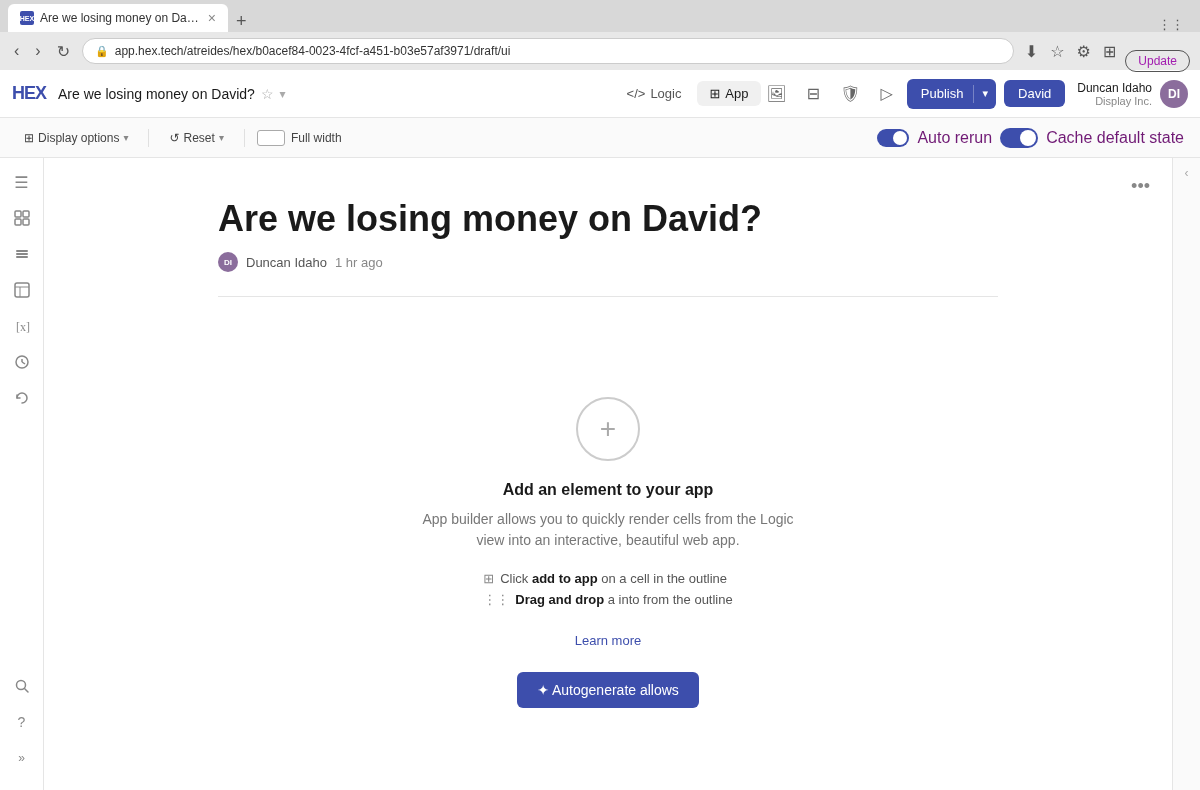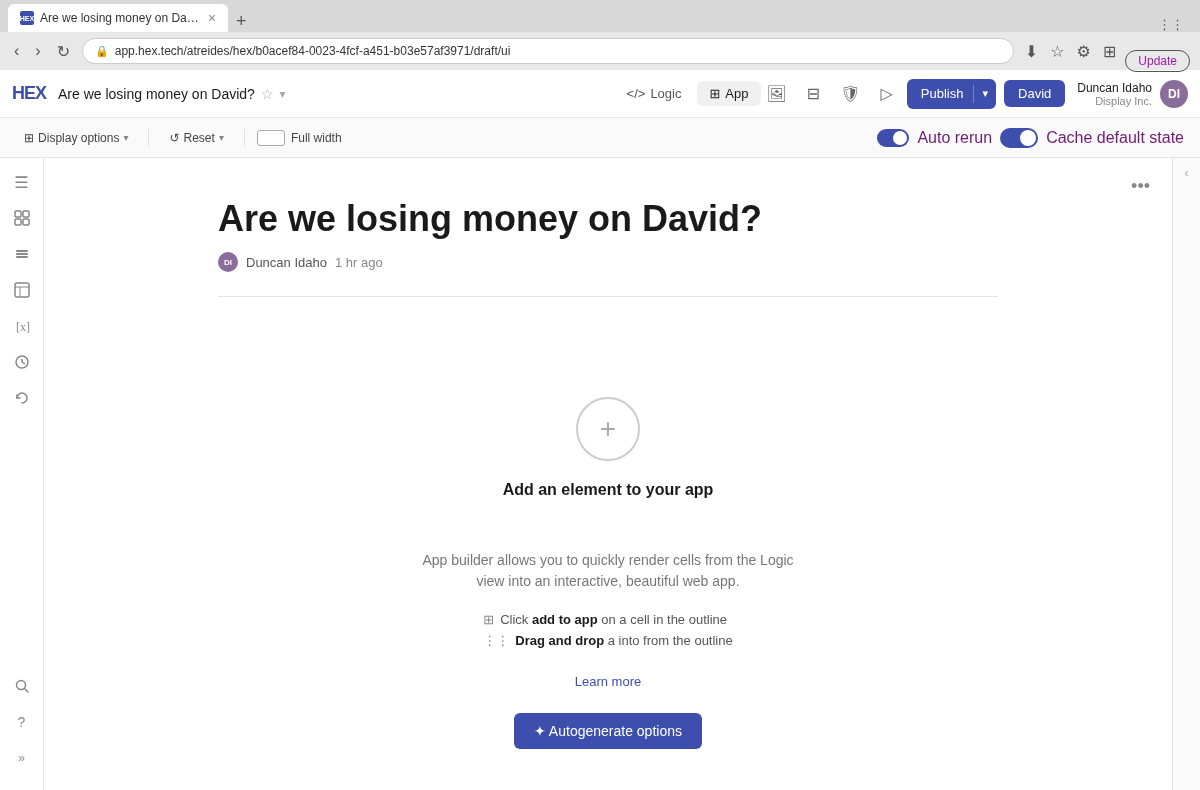--- a/index.html
+++ b/index.html
@@ -71,21 +71,21 @@
     .content-inner { max-width: 900px; margin: 0 auto; padding: 40px 60px; }
     .doc-header { margin-bottom: 24px; }
     .doc-main-title { font-size: 36px; font-weight: 700; color: #1a1a1a; margin-bottom: 12px; }
     .doc-meta { display: flex; align-items: center; gap: 8px; color: #888; font-size: 13px; }
     .doc-author-avatar { width: 20px; height: 20px; border-radius: 50%; background: #8b6d9c; display: flex; align-items: center; justify-content: center; color: white; font-size: 8px; font-weight: bold; flex-shrink: 0; }
     .doc-author { color: #555; }
     .doc-divider { border: none; border-top: 1px solid #e5e5e5; margin: 8px 0 40px 0; }
     .empty-state { display: flex; flex-direction: column; align-items: center; justify-content: center; padding: 60px 20px; text-align: center; }
     .add-btn-circle { width: 64px; height: 64px; border-radius: 50%; border: 2px solid #ccc; display: flex; align-items: center; justify-content: center; color: #aaa; font-size: 28px; margin-bottom: 20px; cursor: pointer; }
     .empty-title { font-size: 16px; font-weight: 600; color: #1a1a1a; margin-bottom: 10px; }
-    .empty-desc { font-size: 14px; color: #777; max-width: 400px; margin-bottom: 20px; line-height: 1.5; margin-top: 41px; }
+    .empty-desc { font-size: 14px; color: #777; max-width: 400px; margin-bottom: 20px; line-height: 1.5; }
     .empty-instructions { font-size: 13px; color: #555; text-align: left; margin-bottom: 20px; }
     .empty-instructions p { margin-bottom: 6px; display: flex; align-items: flex-start; gap: 6px; }
     .instr-icon { color: #888; flex-shrink: 0; }
     .learn-more-link { color: #3d4eac; font-size: 13px; text-decoration: none; cursor: pointer; margin-bottom: 24px; display: block; }
     .autogenerate-btn { background: #3d4eac; color: white; border: none; border-radius: 6px; padding: 10px 20px; font-size: 14px; font-weight: 500; cursor: pointer; display: flex; align-items: center; gap: 8px; }
     .more-btn { position: absolute; top: 16px; right: 16px; background: none; border: none; cursor: pointer; color: #888; font-size: 18px; border-radius: 4px; padding: 2px 6px; }
 
     
     .right-panel { width: 28px; background: #fafafa; border-left: 1px solid #e5e5e5; display: flex; flex-direction: column; align-items: center; padding: 4px 0; }
     .right-panel-toggle { color: #aaa; font-size: 12px; cursor: pointer; padding: 4px; }
@@ -280,21 +280,21 @@
             </span>
           </p>
           <p>
             <span class="instr-icon">⋮⋮</span>
             <span>
               <span class="keyword-bold">Drag and drop</span><span> a into from the outline</span>
             </span>
           </p>
         </div>
         <a class="learn-more-link">Learn more</a>
-        <button class="autogenerate-btn">✦ Autogenerate options</button>
+        <button class="autogenerate-btn">✦ Autogenerate allows</button>
       </div>
     </div>
   </div>
 
   <div class="right-panel">
     <span class="right-panel-toggle">‹</span>
   </div>
 </div>
 
 </body></html>

